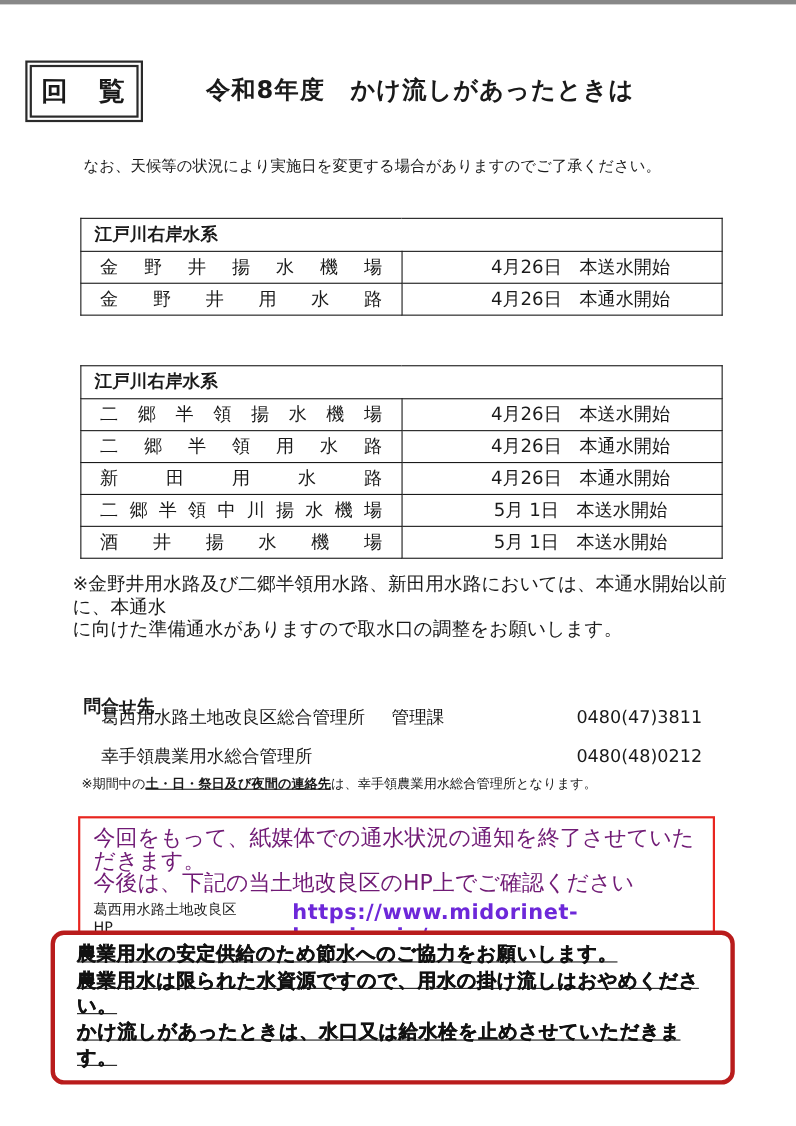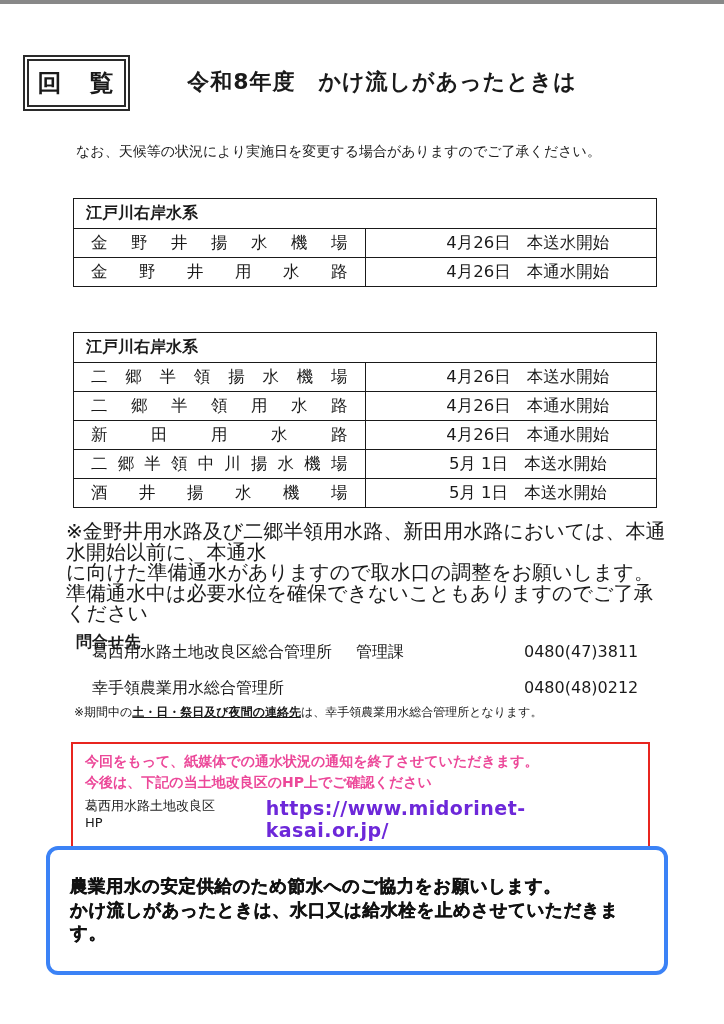--- a/index.html
+++ b/index.html
@@ -51,50 +51,50 @@
     height:30px;font-size:16px;font-weight:bold;padding-left:12px;
   }
   .wtable .fac-td{width:247px;height:29px;}
   .wtable .date-td{width:337px;height:29px;padding-left:34px;text-align:center;}
   .fac{display:flex;justify-content:space-between;margin:0 17px;}
   .d-date{display:inline-block;}
   .d-status{display:inline-block;margin-left:16px;}
   
   .notes{
     position:absolute;left:66px;top:517px;width:600px;
-    font-size:20px;line-height:20.5px;
+    font-size:17px;line-height:20.5px;
   }
   
   .contact-heading{
     position:absolute;left:76px;top:628px;
     font-size:16px;font-weight:bold;
   }
   .contact-row{position:absolute;left:92px;font-size:16px;}
   .contact-row.c1{top:638px;}
   .contact-row.c2{top:674px;}
   .dept{margin-left:24px;}
   .phone{position:absolute;left:432px;font-size:16px;}
   .contact-note{
     position:absolute;left:74px;top:700px;font-size:12px;
   }
   .contact-note .emph{font-weight:bold;text-decoration:underline;}
   
   .red-box{
     position:absolute;left:71px;top:738px;width:579px;min-height:80px;
     border:2px solid #e8251f;padding:7px 12px 6px 12px;background:#fff;
   }
-  .red-line{color:#ec4899;font-weight:bold;font-size:14px;line-height:20.5px;}
+  .red-line{color:#701a75;font-weight:normal;font-size:20px;line-height:20.5px;}
   .hp-row{display:flex;align-items:flex-start;margin-top:5px;}
   .hp-label{font-size:13px;color:#1a1a1a;}
   .hp-url{font-size:19px;font-weight:600;margin-left:38px;color:#6d28d9;letter-spacing:0.5px;}
   
   .bottom-box{
     position:absolute;left:46px;top:842px;width:622px;min-height:88px;
-    border:4px solid #3b82f6;border-radius:12px;
-    padding:25px 20px;background:#fff;
+    border:4px solid #b91c1c;border-radius:12px;
+    padding:7px 20px;background:#fff;text-decoration:underline;
   }
   .bottom-line{
     font-size:17.5px;font-weight:800;line-height:23.5px;
     letter-spacing:0.5px;
     -webkit-text-stroke:0.4px #111;
   }
 </style>
 </head>
 <body>
 
@@ -220,21 +220,20 @@
             </div>
           </td>
       <td class="date-td"><span class="d-date">5月 1日</span><span class="d-status">本送水開始</span></td>
     </tr>
   </tbody>
     </table>
 
   <div class="notes">
     <div>※金野井用水路及び二郷半領用水路、新田用水路においては、本通水開始以前に、本通水</div>
     <div>に向けた準備通水がありますので取水口の調整をお願いします。</div>
-    <div>準備通水中は必要水位を確保できないこともありますのでご了承ください</div>
   </div>
 
   <div class="contact-heading">問合せ先</div>
 
   <div class="contact-row c1">
     <span>葛西用水路土地改良区総合管理所</span><span class="dept">管理課</span>
     <span class="phone">0480(47)3811</span>
   </div>
   <div class="contact-row c2">
     <span>幸手領農業用水総合管理所</span>
@@ -249,16 +248,17 @@
     <div class="red-line">今回をもって、紙媒体での通水状況の通知を終了させていただきます。</div>
     <div class="red-line">今後は、下記の当土地改良区のHP上でご確認ください</div>
     <div class="hp-row">
       <span class="hp-label">葛西用水路土地改良区HP</span>
       <span class="hp-url">https://www.midorinet-kasai.or.jp/</span>
     </div>
   </div>
 
   <div class="bottom-box">
     <div class="bottom-line">農業用水の安定供給のため節水へのご協力をお願いします。</div>
+    <div class="bottom-line">農業用水は限られた水資源ですので、用水の掛け流しはおやめください。</div>
     <div class="bottom-line">かけ流しがあったときは、水口又は給水栓を止めさせていただきます。</div>
   </div>
 
 </div>
 
 </body></html>

